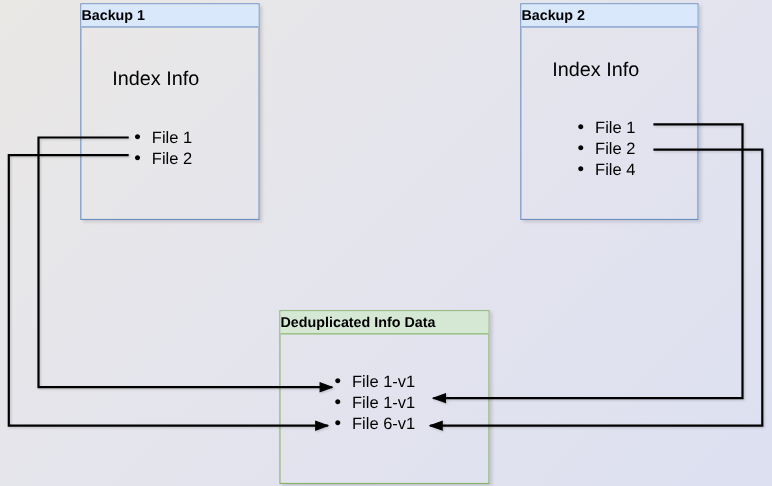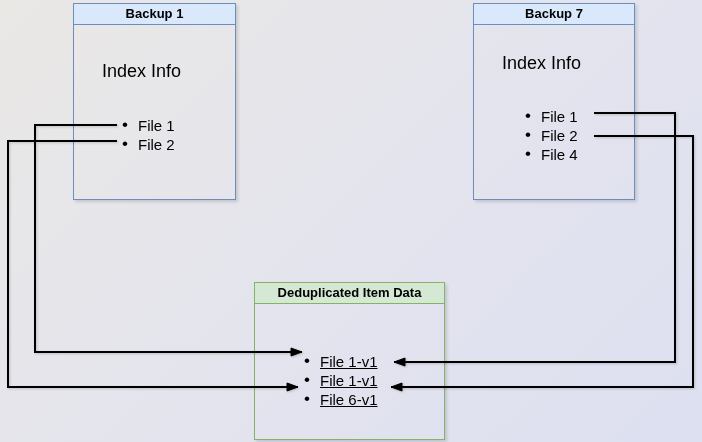--- a/index.html
+++ b/index.html
@@ -29,21 +29,20 @@
     box-sizing: border-box;
     border: 1px solid var(--blue-stroke);
     background: transparent;
     box-shadow: 2px 2px 3px rgba(0,0,0,0.14);
   }
   .group.green { border-color: var(--green-stroke); }
   .group-header {
     box-sizing: border-box;
     height: 21px;
     line-height: 20px;
-    text-align: center;
     font-weight: bold;
     font-size: 13px;
     background: var(--blue-fill);
     border-bottom: 1px solid var(--blue-stroke);
     white-space: nowrap;
     overflow: hidden;
   }
   .group.green .group-header {
     background: var(--green-fill);
     border-bottom-color: var(--green-stroke);
@@ -90,48 +89,48 @@
   
   #backup1-box { left: 73px; top: 3px;   width: 163px; height: 197px; }
   #backup2-box { left: 473px; top: 3px;  width: 162px; height: 197px; }
   #dedup-box   { left: 254px; top: 282px; width: 191px; height: 158px; }
 
   #backup1-index-label { left: 28px; top: 58px; }
   #backup2-index-label { left: 28px; top: 50px; }
 
   #backup1-file-list { left: 48px; top: 112px; }
   #backup2-file-list { left: 51px; top: 103px; }
-  #dedup-item-list   { left: 49px; top: 69px; text-decoration: underline; }
+  #dedup-item-list   { left: 49px; top: 55px; }
 </style>
 </head>
 <body>
 
 <div id="canvas">
 
   <div class="group" id="backup1-box">
     <div class="group-header">Backup 1</div>
     <div class="section-label" id="backup1-index-label">Index Info</div>
     <ul class="file-list" id="backup1-file-list">
         <li>File 1</li>
         <li>File 2</li>
       </ul>
   </div>
 
   <div class="group" id="backup2-box">
-    <div class="group-header">Backup 7</div>
+    <div class="group-header">Backup 2</div>
     <div class="section-label" id="backup2-index-label">Index Info</div>
     <ul class="file-list" id="backup2-file-list">
         <li>File 1</li>
         <li>File 2</li>
         <li>File 4</li>
       </ul>
   </div>
 
   <div class="group green" id="dedup-box">
-    <div class="group-header">Deduplicated Item Data</div>
+    <div class="group-header">Deduplicated Info Data</div>
     <ul class="file-list" id="dedup-item-list">
         <li>File 1-v1</li>
         <li>File 1-v1</li>
         <li>File 6-v1</li>
       </ul>
   </div>
 
   <svg id="arrow-layer" viewBox="0 0 702 442" xmlns="http://www.w3.org/2000/svg">
     <defs>
       <marker id="arrowhead" markerWidth="13" markerHeight="10" refX="12" refY="5" orient="auto" markerUnits="userSpaceOnUse">

